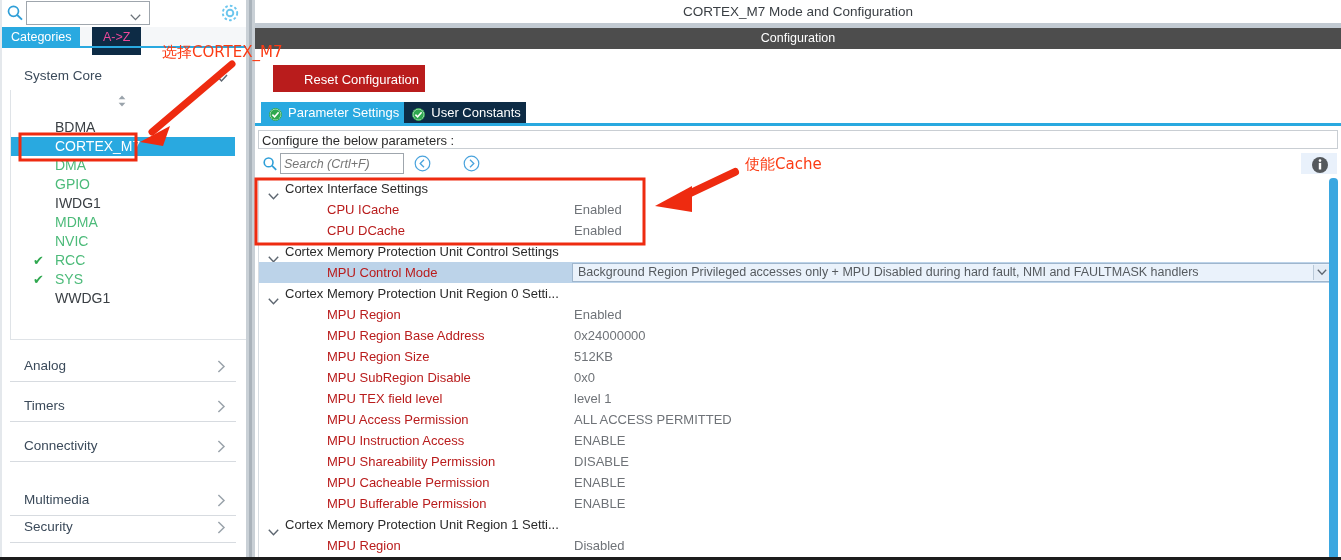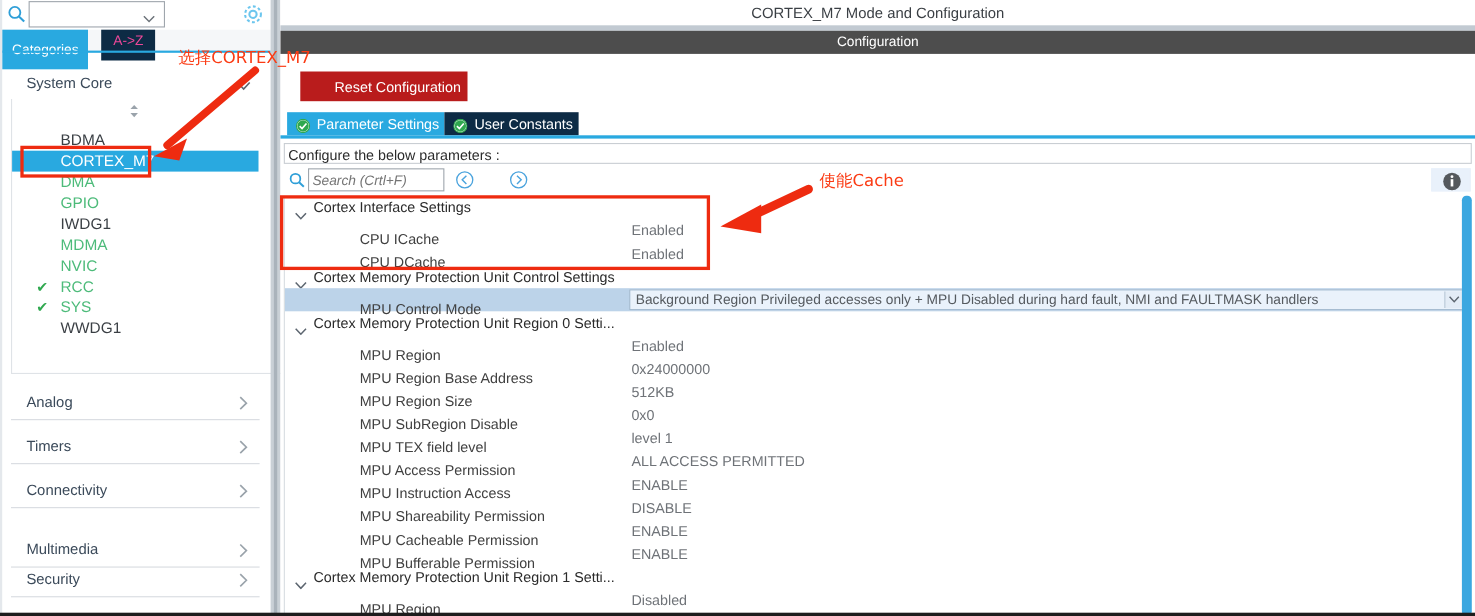--- a/index.html
+++ b/index.html
@@ -14,21 +14,21 @@
   
   #left-panel{position:absolute;left:0;top:0;width:246px;height:560px;background:#ffffff;}
 
   .search-row{position:absolute;left:0;top:0;width:246px;height:27px;background:#ffffff;}
   .search-mag{position:absolute;left:6px;top:4px;width:18px;height:18px;}
   .search-combo{position:absolute;left:26px;top:1px;width:124px;height:24px;background:#fff;border:1px solid #9fa6ad;box-sizing:border-box;}
   .search-combo .caret{position:absolute;right:8px;top:7px;width:11px;height:7px;}
   .gear-btn{position:absolute;left:219px;top:2px;width:22px;height:22px;cursor:pointer;}
 
   .tabbar{position:absolute;left:0;top:27px;width:246px;height:20px;background:#f5f7f9;}
-  .tab-cat{position:absolute;left:2px;top:0;height:20px;padding:8px 9px;line-height:20px;
+  .tab-cat{position:absolute;left:2px;top:0;height:20px;padding:0 9px;line-height:20px;
     background:#29a9e0;color:#ffffff;font-size:12.5px;white-space:nowrap;cursor:pointer;}
   .tab-az{position:absolute;left:92px;top:0;height:28px;padding:0 11px;line-height:20px;
     background:#0d2b45;color:#ec4899;font-size:12.5px;white-space:nowrap;cursor:pointer;}
   .tab-underline{position:absolute;left:0;top:46px;width:246px;height:2px;background:#29a9e0;}
 
   .group-hdr{position:absolute;left:10px;width:226px;height:30px;cursor:pointer;}
   .group-hdr .g-label{position:absolute;left:14px;top:6px;font-size:13.5px;color:#3b4a5a;}
   .group-hdr .g-rule{position:absolute;left:0;bottom:0;width:226px;height:1px;background:#d7dbe0;}
   .chev-dn{position:absolute;right:8px;top:9px;width:13px;height:9px;}
   .chev-rt{position:absolute;right:10px;top:8px;width:9px;height:13px;}
@@ -83,21 +83,21 @@
     border:1px solid #e9f1fb;box-sizing:border-box;cursor:pointer;}
 
   
   #pgrid{position:absolute;left:3px;top:178px;width:1080px;height:382px;
     background:#ffffff;border-left:1px solid #d8dde2;box-sizing:border-box;overflow:hidden;}
   .prow{position:relative;width:1079px;height:21px;line-height:21px;font-size:13px;white-space:nowrap;}
   .prow.group{color:#2b2b2b;}
   .prow.sel{background:#bcd3e9;}
   .p-exp{position:absolute;left:9px;top:7px;width:11px;height:7px;}
   .p-gname{position:absolute;left:26px;top:0;color:#2b2b2b;}
-  .p-name{position:absolute;left:68px;top:8px;color:#404040;}
+  .p-name{position:absolute;left:68px;top:0;color:#b91c1c;}
   .p-val{position:absolute;left:315px;top:0;color:#6f7378;}
   .combo-cell{position:absolute;left:313px;top:1px;width:762px;height:19px;box-sizing:border-box;
     background:#eaf2fb;border:1px solid #9fb6cd;cursor:pointer;}
   .combo-cell .cc-text{position:absolute;left:5px;top:0;line-height:17px;font-size:12.5px;color:#555a5f;}
   .combo-cell .cc-arrow{position:absolute;right:3px;top:1px;width:16px;height:15px;background:#e3ecf6;border-left:1px solid #b9c9d8;}
   .combo-cell .cc-arrow svg{position:absolute;left:3px;top:4px;}
 
   .vscroll{position:absolute;left:1074px;top:178px;width:9px;height:382px;background:#ffffff;}
   .vscroll .thumb{position:absolute;left:0;top:0;width:9px;height:382px;background:#3ba7e0;border-radius:4px;cursor:pointer;}
 

